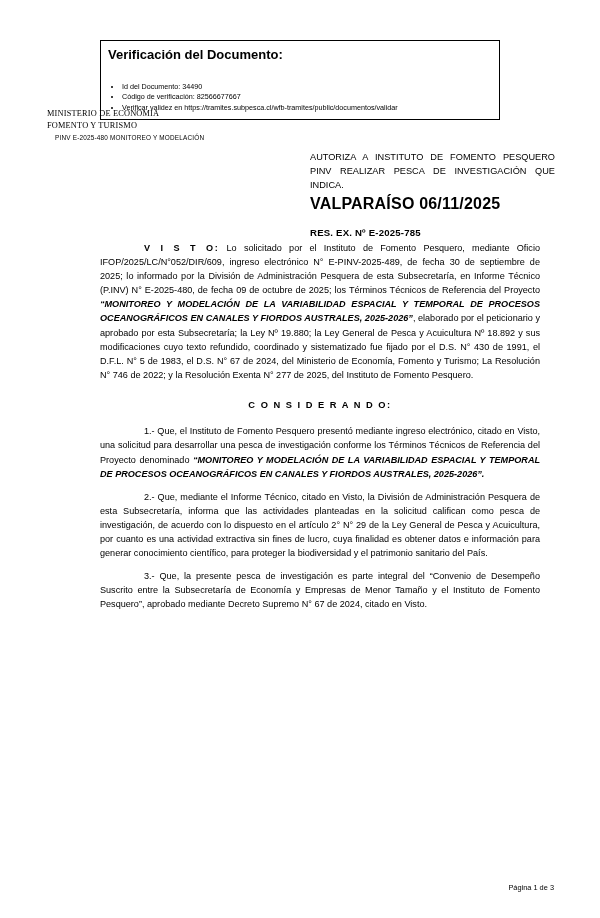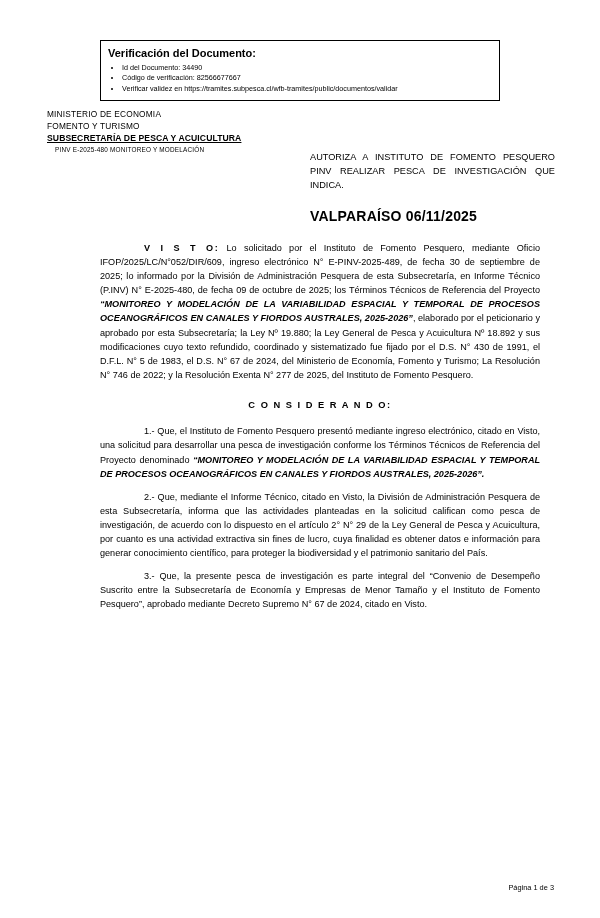--- a/index.html
+++ b/index.html
@@ -30,22 +30,22 @@
     top: 40px;
     width: 400px;
     border: 1px solid #000;
     box-sizing: border-box;
     padding: 5px 7px 6px 7px;
     font-size: 7.2px;
     line-height: 1.45;
   }
   .verif-title {
     font-weight: bold;
-    font-size: 11px;
-    margin-bottom: 1px;
+    font-size: 13px;
+    margin-bottom: 17px;
   }
   .verif-list {
     margin: 0;
     padding-left: 14px;
     list-style: disc;
   }
   .verif-list li {
     margin: 0;
     padding: 0;
   }
@@ -53,21 +53,21 @@
   
   .letterhead {
     position: absolute;
     left: 47px;
     top: 108px;
     width: 270px;
     font-size: 8.3px;
     line-height: 1.45;
     letter-spacing: 0.2px;
   }
-  .lh-line1, .lh-line2 { display: block; }
+  .lh-line1, .lh-line2 { display: block; font-family: Liberation Serif, serif; }
   .lh-sub {
     display: block;
     font-weight: bold;
     text-decoration: underline;
     font-size: 8.6px;
     letter-spacing: 0.1px;
   }
   .lh-ref {
     display: block;
     font-size: 6.4px;
@@ -84,23 +84,22 @@
     font-size: 9.2px;
     line-height: 1.5;
     text-align: justify;
     text-justify: inter-word;
   }
   .rblock .title-line {
     display: block;
   }
   .rblock .valpo {
     display: block;
-    margin-top: 14px;
     font-weight: bold;
-    font-size: 14px;
+    font-size: 16px;
     letter-spacing: 0.2px;
   }
   .rblock .res {
     display: block;
     margin-top: 10px;
     font-weight: bold;
     font-size: 9.6px;
     letter-spacing: 0.2px;
   }
 
@@ -153,27 +152,27 @@
     <ul class="verif-list">
       <li>Id del Documento: 34490</li>
       <li>Código de verificación: 82566677667</li>
       <li>Verificar validez en https://tramites.subpesca.cl/wfb-tramites/public/documentos/validar</li>
     </ul>
   </div>
 
   <div class="letterhead">
     <span class="lh-line1">MINISTERIO DE ECONOMIA</span>
     <span class="lh-line2">FOMENTO Y TURISMO</span>
-    <span class="lh-sub">SUBSECRETARÍA DE PESCA Y ACUICULTURA</span>
     <span class="lh-ref">PINV E-2025-480 MONITOREO Y MODELACIÓN</span>
   </div>
 
   <div class="rblock">
     <span class="title-line">AUTORIZA A INSTITUTO DE FOMENTO PESQUERO PINV REALIZAR PESCA DE INVESTIGACIÓN QUE INDICA.</span>
     <span class="valpo">VALPARAÍSO 06/11/2025</span>
+    <span class="res">RES. EX. Nº E-2025-785</span>
   </div>
 
   <div class="body-text">
 
     <p class="para ind">
       <span class="spaced">V I S T O:</span><span> Lo solicitado por el Instituto de Fomento Pesquero, mediante Oficio IFOP/2025/LC/N°052/DIR/609, ingreso electrónico N° E-PINV-2025-489, de fecha 30 de septiembre de 2025; lo informado por la División de Administración Pesquera de esta Subsecretaría, en Informe Técnico (P.INV) N° E-2025-480, de fecha 09 de octubre de 2025; los Términos Técnicos de Referencia del Proyecto </span><span class="bi">“MONITOREO Y MODELACIÓN DE LA VARIABILIDAD ESPACIAL Y TEMPORAL DE PROCESOS OCEANOGRÁFICOS EN CANALES Y FIORDOS AUSTRALES, 2025-2026”</span><span>, elaborado por el peticionario y aprobado por esta Subsecretaría; la Ley Nº 19.880; la Ley General de Pesca y Acuicultura Nº 18.892 y sus modificaciones cuyo texto refundido, coordinado y sistematizado fue fijado por el D.S. N° 430 de 1991, el D.F.L. N° 5 de 1983, el D.S. N° 67 de 2024, del Ministerio de Economía, Fomento y Turismo; La Resolución N° 746 de 2022; y la Resolución Exenta N° 277 de 2025, del Instituto de Fomento Pesquero.</span>
     </p>
 
     <p class="center-head">C O N S I D E R A N D O:</p>
 

